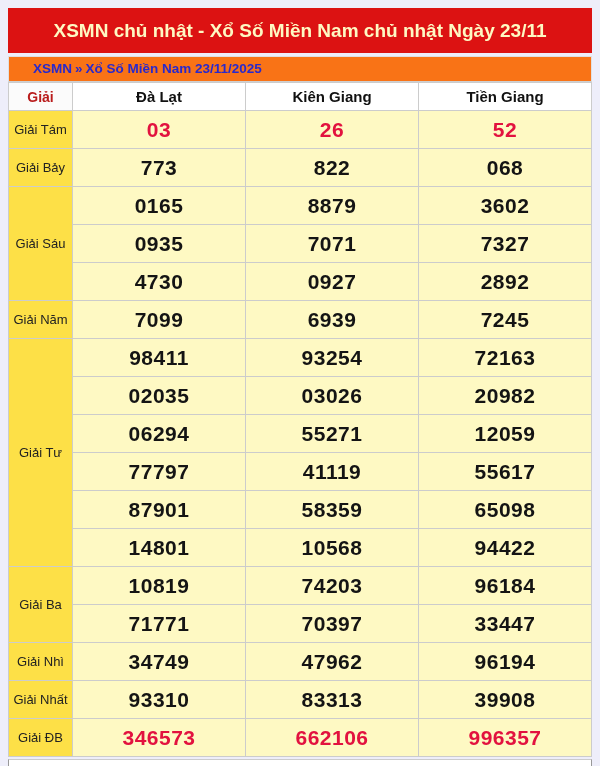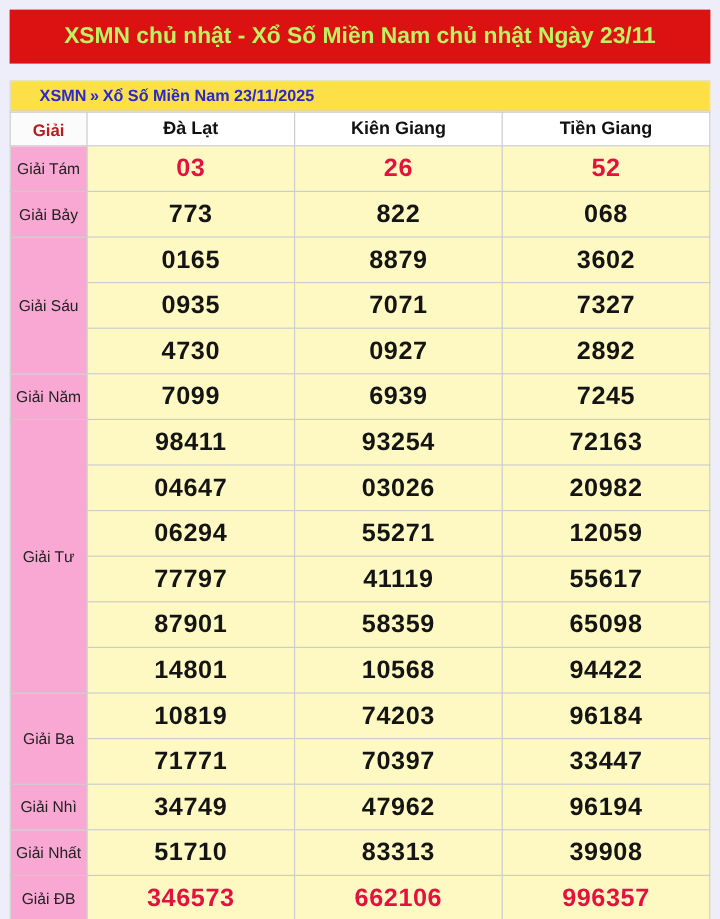--- a/index.html
+++ b/index.html
@@ -6,31 +6,31 @@
     margin: 0; padding: 0;
     width: 600px; height: 766px;
     overflow: hidden;
     background: #eeeefa;
     font-family: "Liberation Sans", "DejaVu Sans", sans-serif;
   }
   .page { padding: 8px 8px 0 8px; width: 584px; }
 
   .banner {
     background: #dc1212;
-    color: #bef264;
+    color: #fef9c3;
     font-weight: bold;
     font-size: 19px;
     text-align: center;
     padding: 12px 4px 11px 4px;
     box-sizing: border-box;
   }
 
   .breadcrumb {
-    margin-top: 14px;
-    background: #fde047;
+    margin-top: 3px;
+    background: #f97316;
     border: 1px solid #e0e0e0;
     border-bottom: 1px solid #cfcfcf;
     padding: 4px 10px 5px 24px;
     font-size: 13.5px;
     font-weight: bold;
     color: #2929cc;
     box-sizing: border-box;
   }
   .breadcrumb a { color: #2929cc; text-decoration: none; cursor: pointer; }
   .breadcrumb .sep { padding: 0 3px; }
@@ -56,21 +56,21 @@
     background: #fbfbfb;
   }
   th.province {
     height: 27px;
     color: #111;
     font-size: 15px;
     font-weight: bold;
     background: #ffffff;
   }
   td.prize-label {
-    background: #f9a8d4;
+    background: #fde047;
     font-size: 13px;
     font-weight: normal;
     color: #222;
   }
   td.num {
     height: 37px;
     background: #fef9c3;
     font-size: 21px;
     font-weight: bold;
     color: #141414;
@@ -148,21 +148,21 @@
           <td class="num">6939</td>
           <td class="num">7245</td>
         </tr>
         <tr>
           <td class="prize-label" rowspan="6">Giải Tư</td>
           <td class="num">98411</td>
           <td class="num">93254</td>
           <td class="num">72163</td>
         </tr>
         <tr>
-          <td class="num">04647</td>
+          <td class="num">02035</td>
           <td class="num">03026</td>
           <td class="num">20982</td>
         </tr>
         <tr>
           <td class="num">06294</td>
           <td class="num">55271</td>
           <td class="num">12059</td>
         </tr>
         <tr>
           <td class="num">77797</td>
@@ -191,21 +191,21 @@
           <td class="num">33447</td>
         </tr>
         <tr>
           <td class="prize-label" rowspan="1">Giải Nhì</td>
           <td class="num">34749</td>
           <td class="num">47962</td>
           <td class="num">96194</td>
         </tr>
         <tr>
           <td class="prize-label" rowspan="1">Giải Nhất</td>
-          <td class="num">51710</td>
+          <td class="num">93310</td>
           <td class="num">83313</td>
           <td class="num">39908</td>
         </tr>
         <tr>
           <td class="prize-label" rowspan="1">Giải ĐB</td>
           <td class="num red">346573</td>
           <td class="num red">662106</td>
           <td class="num red">996357</td>
         </tr>
       </tbody>

